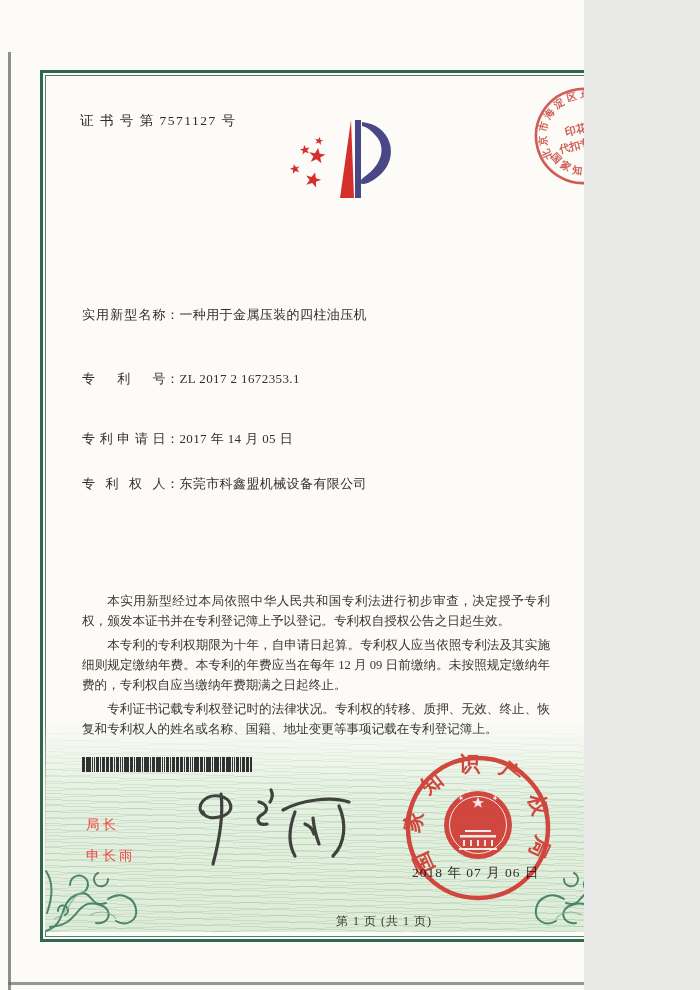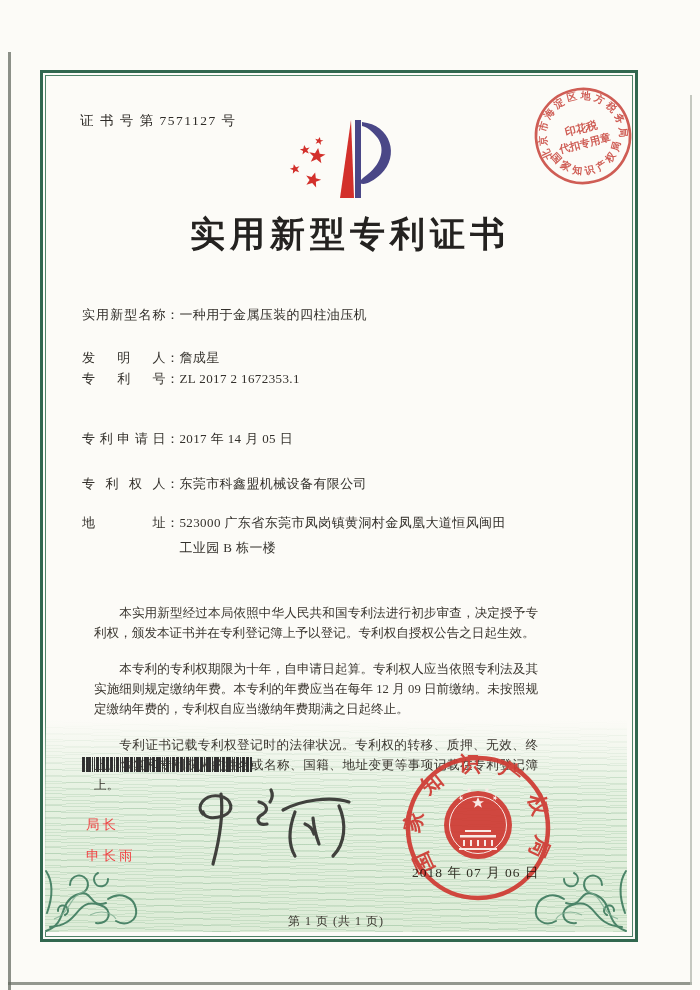--- a/index.html
+++ b/index.html
@@ -1,16 +1,16 @@
 <!DOCTYPE html>
 <html><head>
 <meta charset="utf-8">
 <style>
   html,body{margin:0;padding:0;background:#e9e9e7;}
-  .page{position:relative;width:700px;height:990px;background:#fcfbf7;overflow:hidden;
+  .page{position:relative;width:584px;height:990px;background:#fcfbf7;overflow:hidden;
         font-family:"Liberation Serif","DejaVu Serif",serif;color:#33302b;}
   
   .edge-left{position:absolute;left:8px;top:52px;width:3px;height:938px;background:#676c63;opacity:.75;}
   .edge-bottom{position:absolute;left:8px;top:982px;width:684px;height:3px;background:#676c63;opacity:.7;}
   .edge-right{position:absolute;left:690px;top:95px;width:2px;height:890px;background:#b7bcb2;opacity:.8;}
   
   .frame{position:absolute;left:40px;top:70px;width:592px;height:866px;border:3px solid #31674f;}
   .frame::before{content:"";position:absolute;inset:2px;border:1px solid #4f8368;}
   
   .band{position:absolute;left:45px;top:720px;width:582px;height:212px;}
@@ -27,36 +27,36 @@
          font-size:35px;font-weight:bold;letter-spacing:5px;color:#242220;}
   .logo{position:absolute;left:283px;top:96px;}
   
   .row{position:absolute;left:82px;font-size:13px;line-height:25px;letter-spacing:.4px;white-space:nowrap;}
   .lab{display:inline-block;width:84px;text-align:justify;text-align-last:justify;
        -moz-text-align-last:justify;text-justify:inter-character;vertical-align:top;}
   .val{display:inline-block;vertical-align:top;max-width:380px;white-space:normal;}
   .grant2{position:absolute;left:271px;top:0;white-space:nowrap;}
   .paras{position:absolute;left:78px;top:587px;width:476px;font-size:12.6px;line-height:20px;
          text-align:justify;color:#3a362f;}
-  .paras p{margin:16px;text-indent:2em;}
+  .paras p{margin:4px;text-indent:2em;}
   .barcode{position:absolute;left:82px;top:757px;width:170px;height:15px;
      background:
       repeating-linear-gradient(90deg,#333 0 1px,transparent 1px 2px),
       repeating-linear-gradient(90deg,#2e2e2e 0 2px,transparent 2px 7px),
       repeating-linear-gradient(90deg,#2e2e2e 0 1px,transparent 1px 5px);}
   .signer{position:absolute;left:86px;top:809px;font-size:13.5px;line-height:31px;letter-spacing:3px;color:#ef4444;}
   .signature{position:absolute;left:183px;top:776px;}
   .ornament{position:absolute;}
   .orn-left{left:42px;top:815px;}
   .orn-right{left:530px;top:815px;transform:scaleX(-1);}
   .tax-stamp{position:absolute;left:527px;top:80px;transform:rotate(-14deg);opacity:.95;}
   .seal{position:absolute;left:393px;top:743px;opacity:.93;}
   .seal-date{position:absolute;left:412px;top:864px;font-size:13.5px;letter-spacing:1px;color:#3b352d;
              mix-blend-mode:multiply;white-space:nowrap;}
-  .footer{position:absolute;left:40px;top:913px;width:592px;text-align:center;font-size:12px;letter-spacing:1px;color:#3a362f;}
+  .footer{position:absolute;left:40px;top:913px;width:592px;text-align:center;font-size:12px;letter-spacing:1px;color:#3a362f;padding-left:48px;}
 </style>
 </head>
 <body>
 
 <div class="page">
 
   <div class="edge-left"></div>
   <div class="edge-bottom"></div>
   <div class="edge-right"></div>
 
@@ -106,55 +106,48 @@
       <use href="#star5" transform="translate(22,54) scale(0.5) rotate(-10)"></use>
       <use href="#star5" transform="translate(34,60) scale(0.82) rotate(8)"></use>
       <use href="#star5" transform="translate(12,73) scale(0.5) rotate(-14)"></use>
       <use href="#star5" transform="translate(30,84) scale(0.78) rotate(16)"></use>
     </g>
     <path d="M68,24 L57,102 L71,102 Z" fill="#d3302b"></path>
     <path d="M72,24 L78,24 L78,102 L72,102 Z" fill="#4a4787"></path>
     <path d="M79,26 C108,29 117,60 98,78 C89,86 81,90 77,87 C76,85 80,82 85,78 C99,67 103,51 93,40 C89,35 84,31 79,30 Z" fill="#4a4787"></path>
   </svg>
 
-  <div class="title">实用新型专利证书</div>
 
   <svg class="tax-stamp" width="112" height="112" viewBox="0 0 112 112">
     <defs>
       <path id="taxArcTop" d="M24,74.5 A37,37 0 1 1 88,74.5"></path>
       <path id="taxArcBottom" d="M20.3,69 A38,38 0 0 0 91.7,69"></path>
     </defs>
     <circle cx="56" cy="56" r="47" fill="none" stroke="#cd554d" stroke-width="2.6"></circle>
     <text font-size="10" letter-spacing="3" fill="#cd554d" font-weight="bold">
       <textPath href="#taxArcTop" startOffset="50%" text-anchor="middle">北京市海淀区地方税务局</textPath>
     </text>
     <text font-size="10" letter-spacing="3.5" fill="#cd554d" font-weight="bold">
       <textPath href="#taxArcBottom" startOffset="50%" text-anchor="middle">国家知识产权局</textPath>
     </text>
     <text x="56" y="52" text-anchor="middle" font-size="11" font-weight="bold" fill="#cd554d">印花税</text>
     <text x="56" y="67" text-anchor="middle" font-size="10.5" font-weight="bold" fill="#cd554d">代扣专用章</text>
   </svg>
 
   <div class="row" style="top:302px">
     <span class="lab">实用新型名称</span><span class="colon">：</span><span class="val">一种用于金属压装的四柱油压机</span>
   </div>
-  <div class="row" style="top:345px">
-    <span class="lab">发明人</span><span class="colon">：</span><span class="val">詹成星</span>
-  </div>
   <div class="row" style="top:366px">
     <span class="lab">专利号</span><span class="colon">：</span><span class="val">ZL 2017 2 1672353.1</span>
   </div>
   <div class="row" style="top:426px">
     <span class="lab">专利申请日</span><span class="colon">：</span><span class="val">2017 年 14 月 05 日</span>
   </div>
   <div class="row" style="top:471px">
     <span class="lab">专利权人</span><span class="colon">：</span><span class="val">东莞市科鑫盟机械设备有限公司</span>
-  </div>
-  <div class="row" style="top:510px">
-    <span class="lab">地址</span><span class="colon">：</span><span class="val"><span>523000 广东省东莞市凤岗镇黄洞村金凤凰大道恒风闽田</span><br><span>工业园 B 栋一楼</span></span>
   </div>
 
   <div class="paras">
     <p>本实用新型经过本局依照中华人民共和国专利法进行初步审查，决定授予专利权，颁发本证书并在专利登记簿上予以登记。专利权自授权公告之日起生效。</p>
     <p>本专利的专利权期限为十年，自申请日起算。专利权人应当依照专利法及其实施细则规定缴纳年费。本专利的年费应当在每年 12 月 09 日前缴纳。未按照规定缴纳年费的，专利权自应当缴纳年费期满之日起终止。</p>
     <p>专利证书记载专利权登记时的法律状况。专利权的转移、质押、无效、终止、恢复和专利权人的姓名或名称、国籍、地址变更等事项记载在专利登记簿上。</p>
   </div>
 
   <div class="barcode"></div>
 

